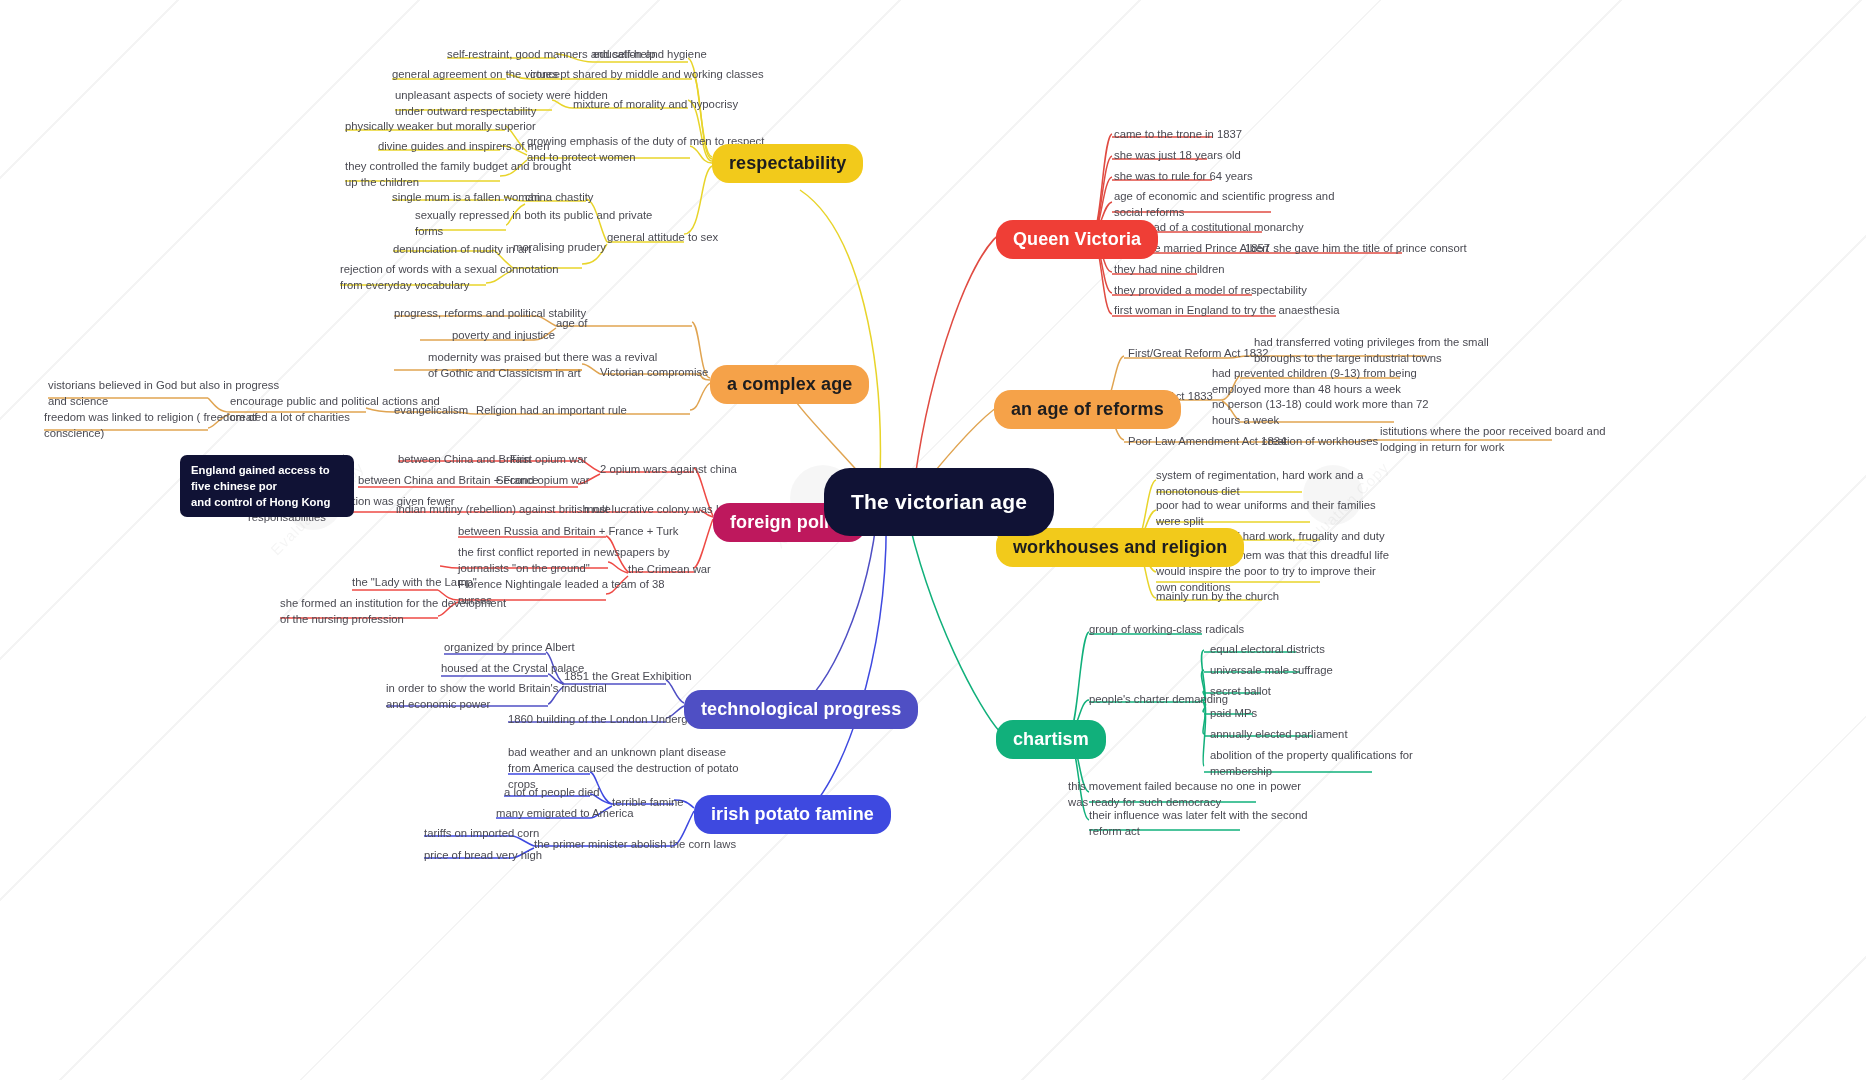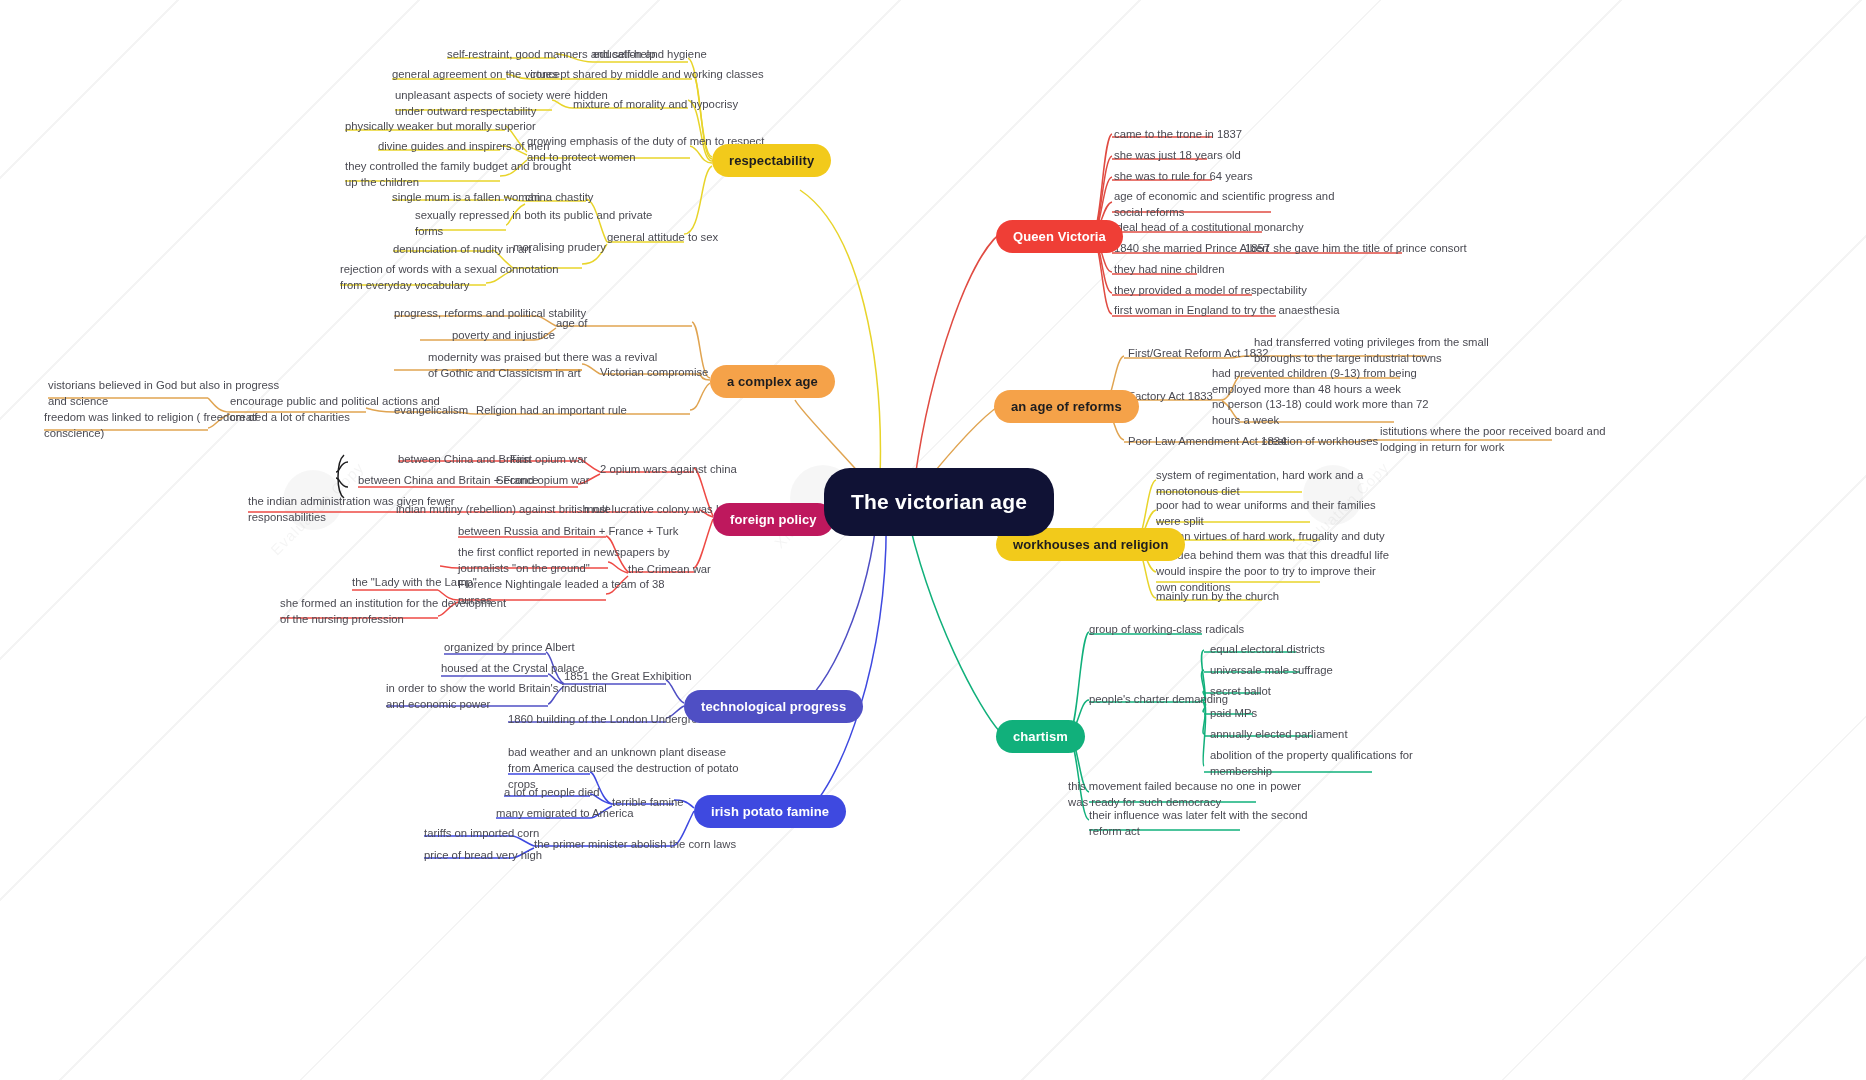--- a/index.html
+++ b/index.html
@@ -39,21 +39,21 @@
     background:#101235;color:#fff;
     font-size:21px;font-weight:bold;
     padding:22px 27px;border-radius:26px;
     white-space:nowrap;letter-spacing:.2px;
     z-index:30;
   }
 
   
   .topic{
     position:absolute;
-    font-size:13px;font-weight:bold;
+    font-size:18px;font-weight:bold;
     padding:9px 17px;border-radius:17px;
     white-space:nowrap;z-index:25;
     letter-spacing:.1px;
   }
 
   
   .leaf{
     position:absolute;
     font-size:11.3px;
     color:#4a4a52;
@@ -376,20 +376,22 @@
   <div class="leaf nowrap" style="left:398px;top:451px;">between China and Britain</div>
   <div class="leaf nowrap" style="left:358px;top:472px;">between China and Britain + France</div>
   <div class="leaf" style="left:248px;top:493px;">the indian administration was given fewer
 responsabilities</div>
   <div class="leaf" style="left:458px;top:544px;">the first conflict reported in newspapers by
 journalists "on the ground"</div>
   <div class="leaf nowrap" style="left:352px;top:574px;">the "Lady with the Lamp"</div>
   <div class="leaf" style="left:280px;top:595px;">she formed an institution for the development
 of the nursing profession</div>
 
+  <div class="leaf-dark" style="left:180px;top:455px;width:152px;">England gained access to five chinese por
+and control of Hong Kong</div>
 
   <div class="leaf nowrap" style="left:564px;top:668px;">1851 the Great Exhibition</div>
   <div class="leaf nowrap" style="left:508px;top:711px;">1860 building of the London Underground</div>
 
   <div class="leaf nowrap" style="left:444px;top:639px;">organized by prince Albert</div>
   <div class="leaf nowrap" style="left:441px;top:660px;">housed at the Crystal palace</div>
   <div class="leaf" style="left:386px;top:680px;">in order to show the world Britain's industrial
 and economic power</div>
 
   <div class="leaf nowrap" style="left:612px;top:794px;">terrible famine</div>

